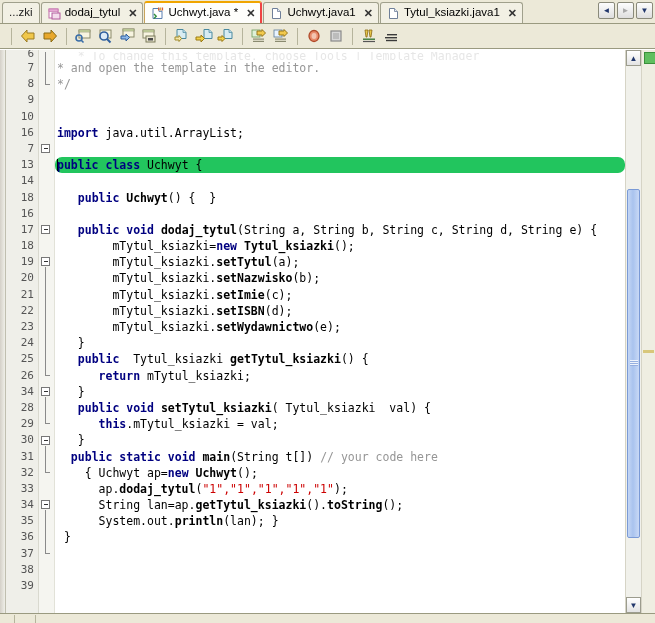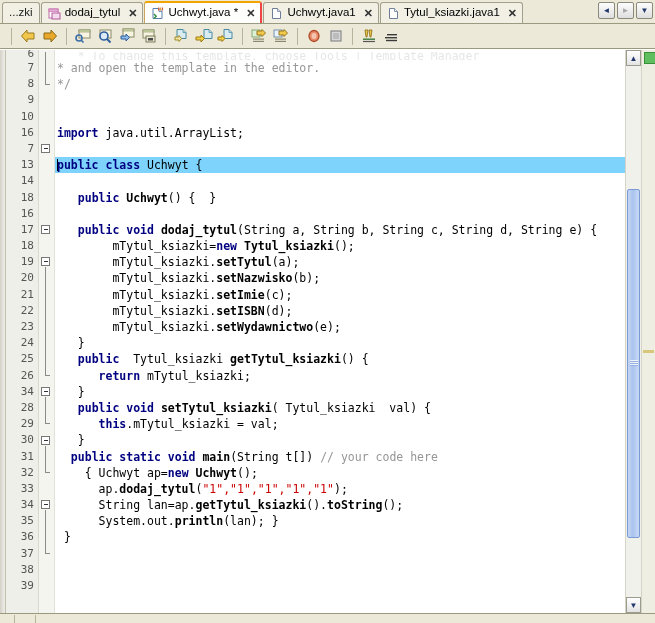--- a/index.html
+++ b/index.html
@@ -207,21 +207,22 @@
   }
   .cline {
     height: 16.2px;
     line-height: 16.2px;
     white-space: pre;
     padding-left: 2px;
     box-sizing: border-box;
     color: #000;
   }
   .cline.current {
-    background: #7dd3fc;
+    background: #22c55e;
+    border-radius: 7px;
   }
   .cline.partial {
     color: #b8b8b8;
     opacity: .35;
     height: 8px;
     line-height: 8px;
     overflow: hidden;
   }
   .kw { color: #000080; font-weight: bold; }
   .bold { font-weight: bold; }

